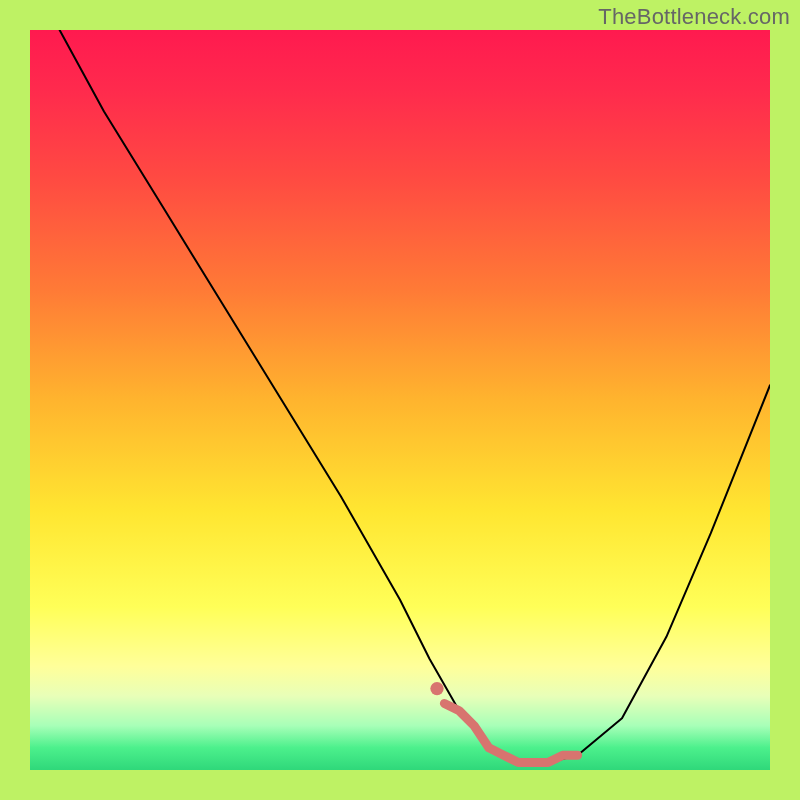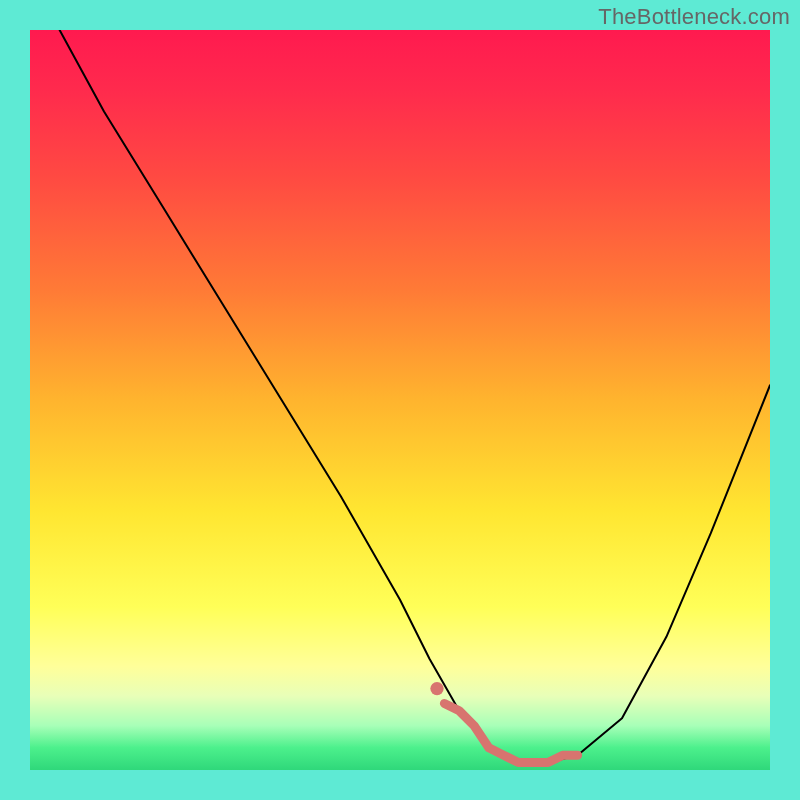--- a/index.html
+++ b/index.html
@@ -8,21 +8,21 @@
     width: 800px;
     height: 800px;
     background: #000;
     overflow: hidden;
     font-family: Arial, Helvetica, sans-serif;
   }
   .frame {
     position: relative;
     width: 800px;
     height: 800px;
-    background: #5eead4;
+    background: #bef264;
   }
   .watermark {
     position: absolute;
     top: 4px;
     right: 10px;
     color: #666;
     font-size: 22px;
     font-weight: 500;
     letter-spacing: 0.2px;
     z-index: 10;

